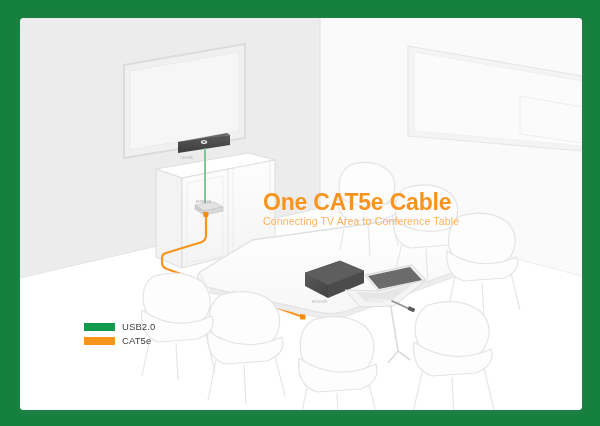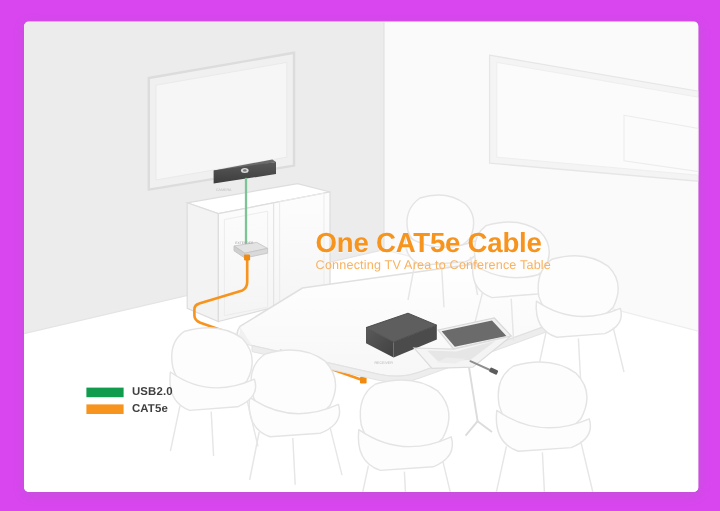--- a/index.html
+++ b/index.html
@@ -13,21 +13,21 @@
     height: 426px;
     overflow: hidden;
     font-family: "Liberation Sans", sans-serif;
     position: relative;
   }
   #stage {
     position: absolute;
     left: 0; top: 0;
     width: 600px;
     height: 426px;
-    background: #d946ef;
+    background: #15803d;
   }
   #panel {
     position: absolute;
     left: 20px;
     top: 18px;
     width: 562px;
     height: 392px;
     background: #f1f1f1;
     border-radius: 4px;
     box-shadow: 0 2px 9px rgba(120,130,140,0.22);
@@ -35,24 +35,23 @@
   }
   #scene {
     position: absolute;
     left: 0; top: 0;
     width: 562px;
     height: 392px;
     display: block;
   }
   .legend {
     position: absolute;
-    left: 52px;
+    left: 64px;
     top: 303px;
     z-index: 40;
-    font-weight: bold;
   }
   .legend-row {
     display: flex;
     align-items: center;
     height: 12px;
     margin-bottom: 2px;
   }
   .legend-swatch {
     width: 31px;
     height: 8px;

